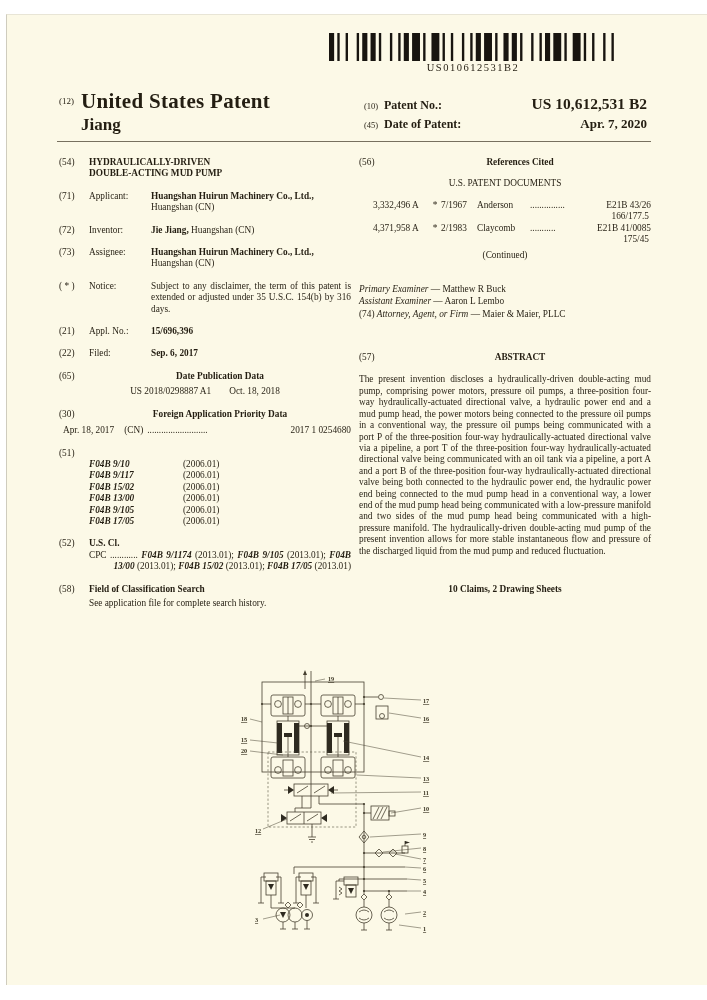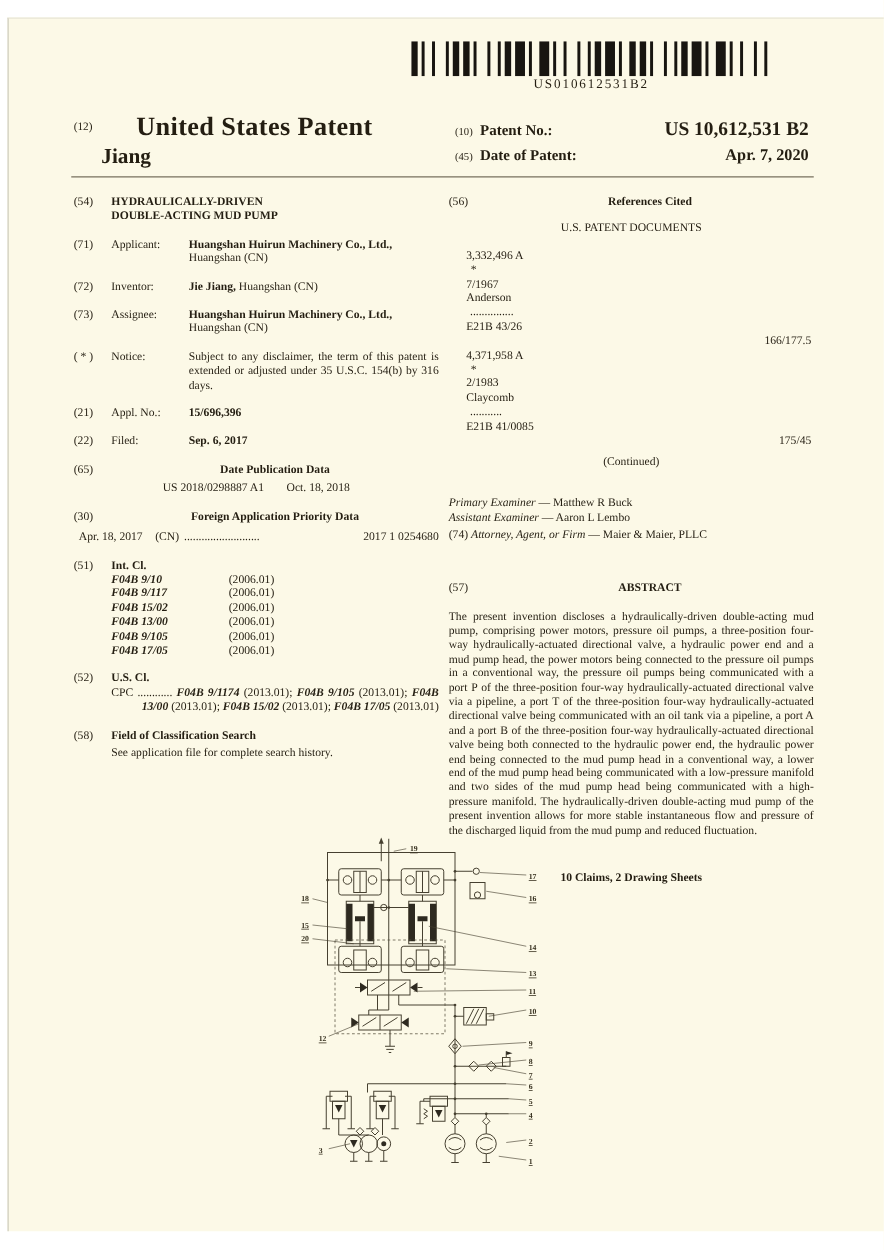--- a/index.html
+++ b/index.html
@@ -11,21 +11,21 @@
     position:absolute;left:6px;top:14px;width:701px;height:971px;
     background:#fcf9e7;border-left:1px solid #cfccbe;border-top:1px solid #e8e5d6;
     box-sizing:border-box;
   }
   
   .barcode-wrap{position:absolute;left:318px;top:18px;width:296px;text-align:center;}
   #barcode{width:288px;height:28px;display:block;margin:0 auto;}
   .barcode-text{font-size:10.5px;letter-spacing:1.5px;margin-top:1px;}
   
   .h-left{position:absolute;left:52px;top:74px;}
-  .h-line1{display:flex;align-items:flex-start;gap:28px;}
+  .h-line1{display:flex;align-items:flex-start;}
   .h-num{font-size:9px;margin-top:7px;width:22px;}
   .h-title{font-size:21px;font-weight:bold;letter-spacing:.3px;}
   .h-author{font-size:17px;font-weight:bold;margin-left:22px;margin-top:1px;}
   .h-right{position:absolute;left:357px;top:80px;width:283px;font-weight:bold;}
   .h-row{display:flex;align-items:baseline;margin-bottom:3px;justify-content:flex-end;}
   .h-row .n{font-size:8.5px;font-weight:normal;width:20px;}
   .h-row .l{font-size:12px;}
   .h-row .v{flex:1;text-align:right;}
   .v-patno{font-size:15.5px;}
   .v-date{font-size:13px;}
@@ -46,21 +46,21 @@
   .publine{display:flex;justify-content:center;gap:18px;margin-top:4px;}
   .prline{display:flex;margin-top:5px;padding-left:4px;}
   .prline .dots{flex:1;overflow:hidden;white-space:nowrap;margin:0 4px;}
   .icl{display:flex;padding-left:30px;}
   .icl .code{width:94px;font-weight:bold;font-style:italic;}
   .cpcblock{padding-left:30px;text-align:justify;text-align-last:right;}
   .see{padding-left:30px;margin-top:3px;}
   
   .refhead{display:flex;margin-bottom:10px;}
   .subhead{text-align:center;margin-bottom:10px;}
-  .refrow{display:flex;padding-left:14px;white-space:nowrap;flex-direction:column;}
+  .refrow{display:flex;padding-left:14px;white-space:nowrap;}
   .refrow .rno{width:56px;}
   .refrow .rstar{width:12px;text-align:center;}
   .refrow .rdate{width:36px;}
   .refrow .rname{width:50px;}
   .refrow .rdots{flex:1;overflow:hidden;margin:0 3px;}
   .rsub{text-align:right;padding-right:2px;}
   .continued{text-align:center;margin-top:5px;}
   .exblock{margin-top:22px;}
   .exline{margin-bottom:1px;}
   .absthead{display:flex;margin-top:32px;}
@@ -206,21 +206,20 @@
         <span>Apr. 18, 2017</span>
         <span style="margin-left:10px">(CN)</span>
         <span class="dots">..........................</span>
         <span>2017 1 0254680</span>
       </div>
     </div>
 
     <div class="blk">
       <div class="row">
         <span class="num">(51)</span>
-        <span class="val b">Int. Cl.</span>
       </div>
       <div class="icl">
           <span class="code">F04B 9/10</span>
           <span>(2006.01)</span>
         </div>
       <div class="icl">
           <span class="code">F04B 9/117</span>
           <span>(2006.01)</span>
         </div>
       <div class="icl">

